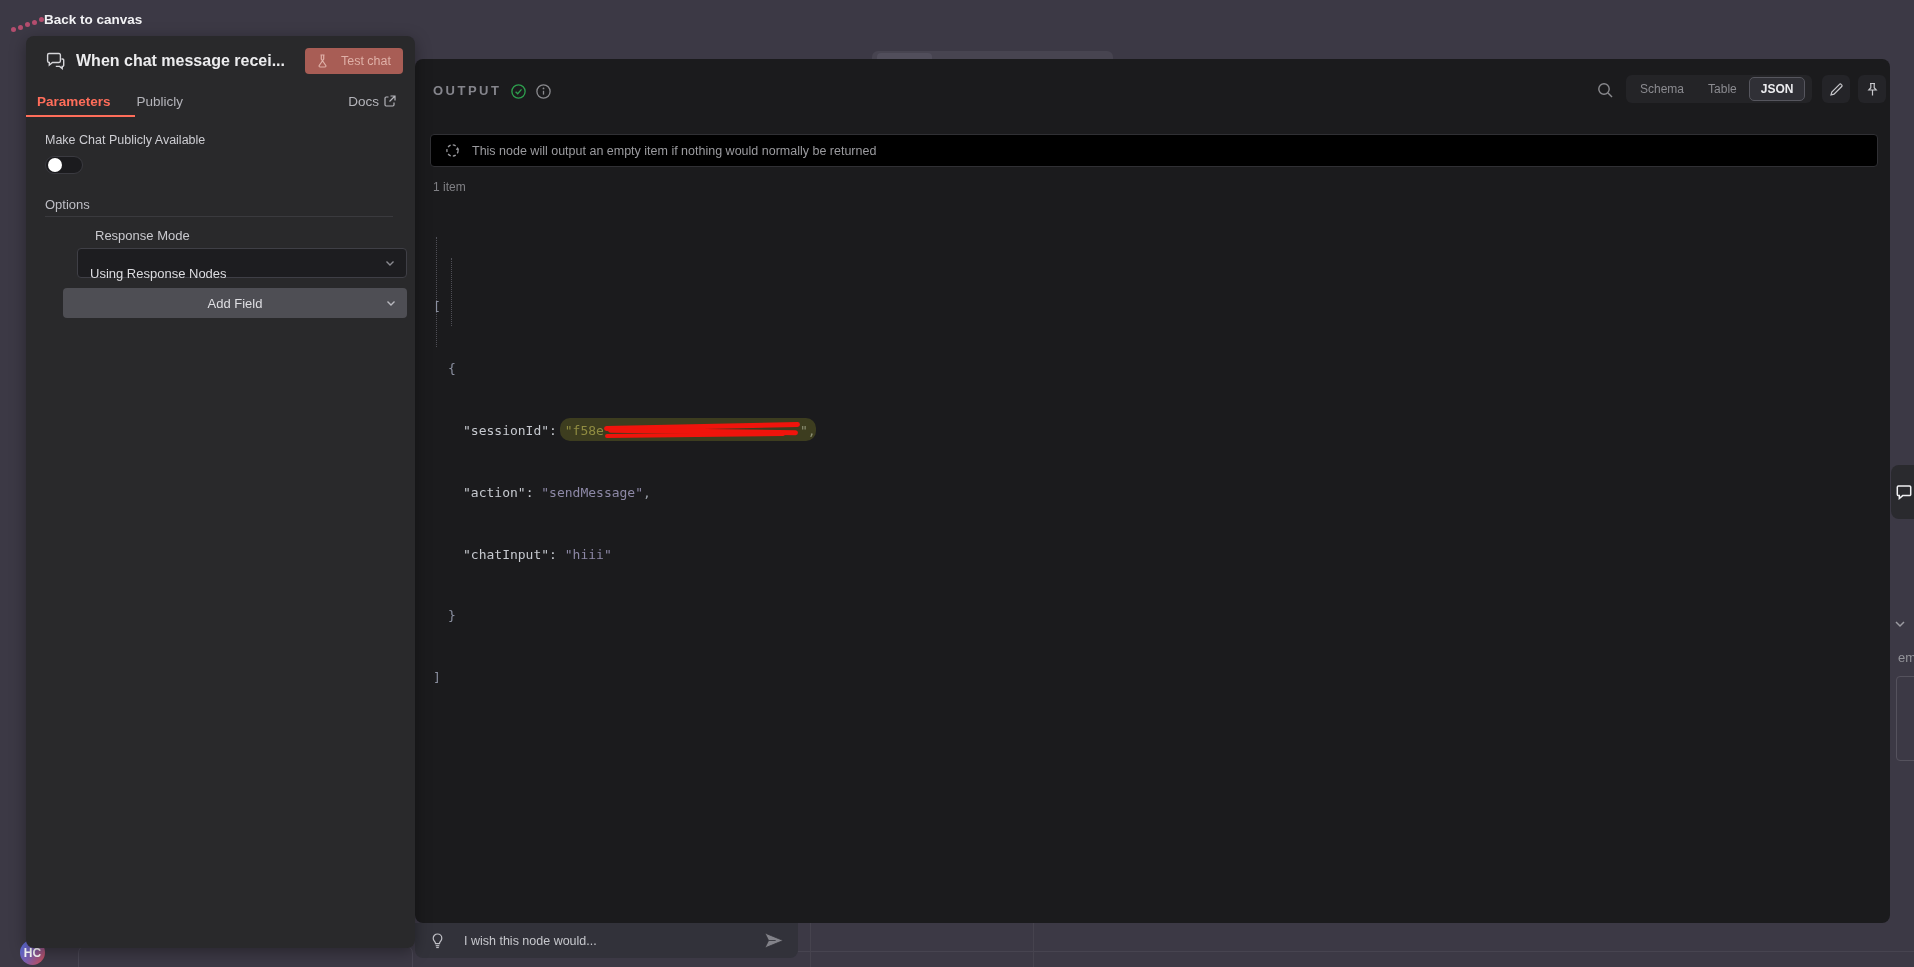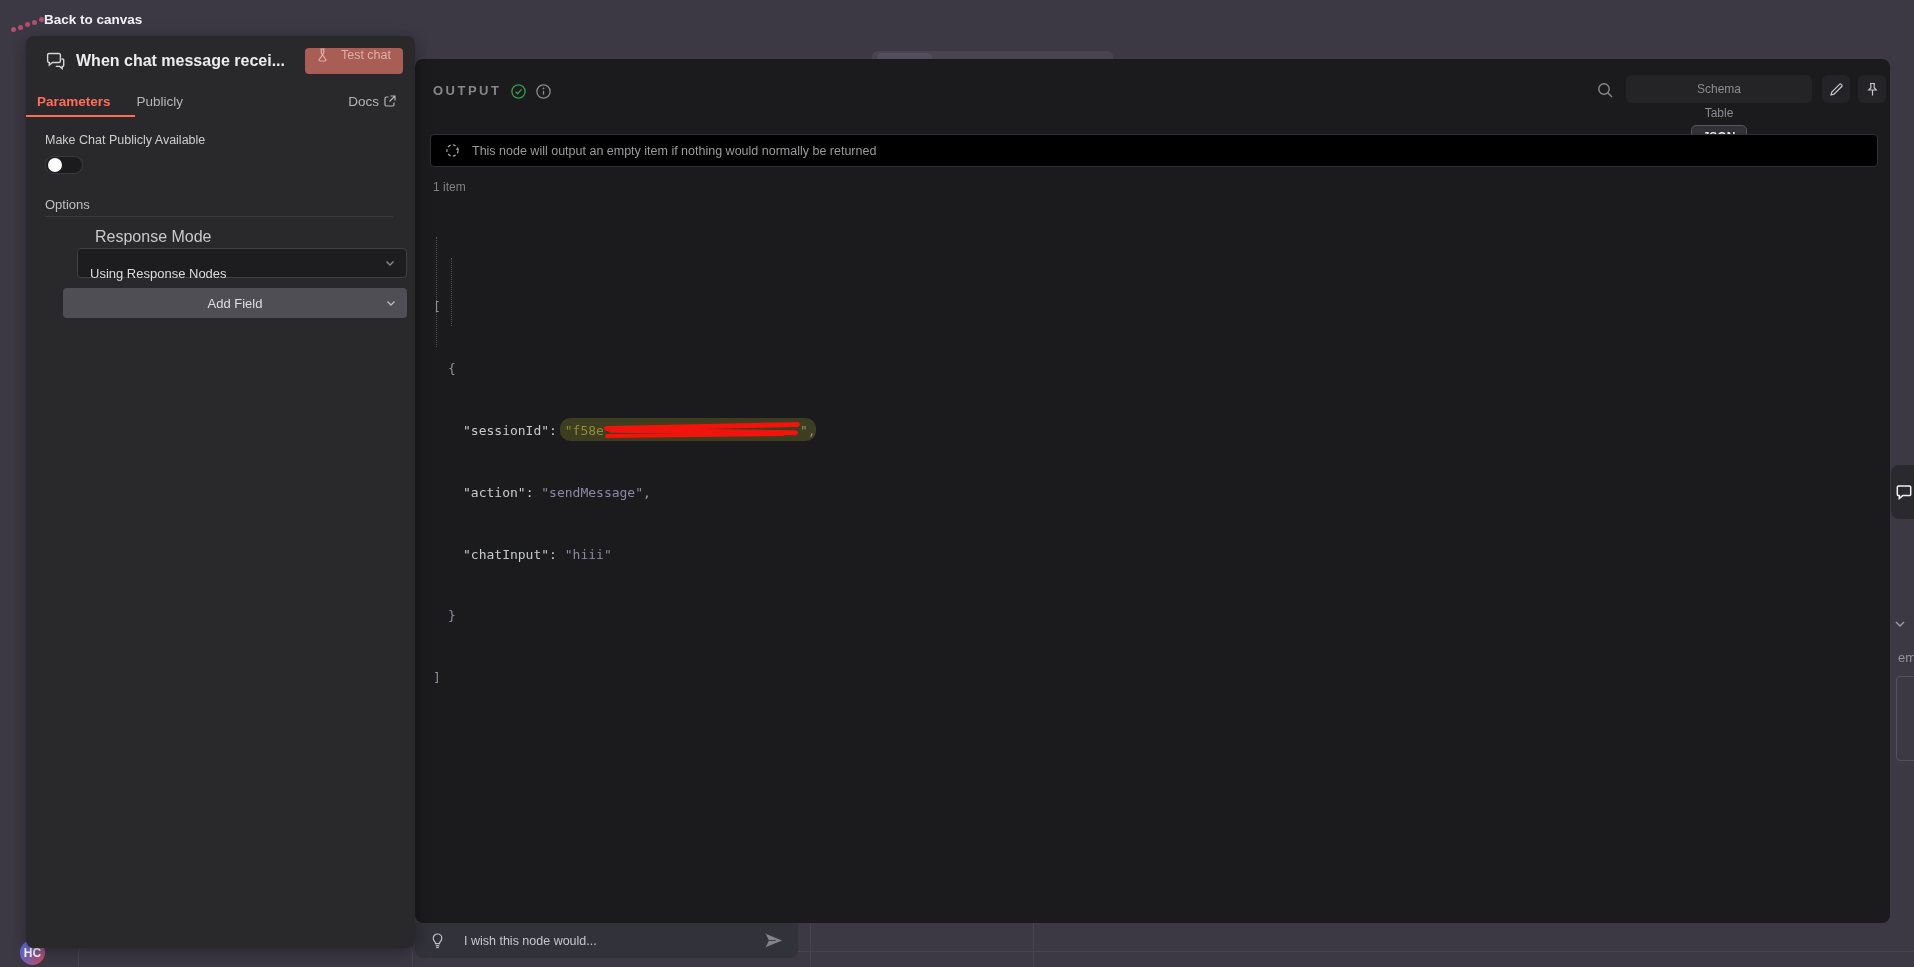--- a/index.html
+++ b/index.html
@@ -23,21 +23,21 @@
             background:linear-gradient(125deg,#5a6bd8 10%,#7b5fae 48%,#c4505f 90%);
             color:#fff; font-size:12px; font-weight:700; display:flex; align-items:center; justify-content:center; z-index:5; cursor:pointer; }
 
   
   .output-panel { position:absolute; left:415px; top:59px; width:1475px; height:864px; background:#1b1b1d; border-radius:8px; z-index:10; }
   .out-title { position:absolute; left:18px; top:24px; font-size:13px; font-weight:700; letter-spacing:2.5px; color:#85858c; }
   .icon-circle { position:absolute; width:15px; height:15px; }
   .out-check { left:96px; top:25px; }
   .out-info  { left:121px; top:25px; cursor:pointer; }
   .out-search { position:absolute; left:1182px; top:23px; width:17px; height:17px; color:#8a8a8e; cursor:pointer; }
-  .seg-ctl { position:absolute; left:1211px; top:16px; width:186px; height:28px; background:#242427; border-radius:6px; display:flex; align-items:center; padding:2px;flex-direction:column; }
+  .seg-ctl { position:absolute; left:1211px; top:16px; width:186px; height:28px; background:#242427; border-radius:6px; display:flex; align-items:center; padding:2px; }
   .seg { flex:0 0 auto; padding:4px 11px; font-size:12px; color:#8b8b90; border-radius:5px; cursor:pointer; border:1px solid transparent; }
   .seg.active { background:#303036; border-color:#56565e; color:#ececef; font-weight:600; }
   .icon-btn { position:absolute; top:16px; width:28px; height:28px; background:#242428; border-radius:6px; display:flex; align-items:center; justify-content:center; color:#c8c8cc; cursor:pointer; }
   .btn-pencil { left:1407px; }
   .btn-pin { left:1443px; }
 
   .banner { position:absolute; left:15px; top:75px; width:1448px; height:33px; border:1px solid #303034; background:#000000; border-radius:4px; display:flex; align-items:center; padding:0 14px; gap:12px; }
   .banner-text { font-size:12.5px; color:#9b9b9f; }
   .items-count { position:absolute; left:18px; top:121px; font-size:12px; color:#808085; }
 
@@ -62,32 +62,32 @@
 
   .chat-bar { position:absolute; left:415px; top:923px; width:383px; height:35px; background:#32323a; border-radius:0 0 8px 8px; display:flex; align-items:center; padding:0 14px 0 16px; gap:20px; z-index:11; }
   .chat-bar svg { flex:0 0 auto; }
   .chat-input { flex:1; background:transparent; border:none; outline:none; font-family:"Liberation Sans",sans-serif; font-size:12.5px; color:#e4e4e8; }
   .chat-input::placeholder { color:#c6c7cc; opacity:1; }
 
   
   .left-panel { position:absolute; left:26px; top:36px; width:389px; height:912px; background:#29292b; border-radius:8px; z-index:20; box-shadow:0 4px 16px rgba(0,0,0,.35); }
   .lp-header { position:absolute; left:0; top:0; width:100%; height:49px; display:flex; align-items:center; padding:0 12px 0 19px; gap:9px; }
   .lp-title { flex:1; font-size:16px; font-weight:600; color:#ececee; white-space:nowrap; overflow:hidden; text-overflow:ellipsis; }
-  .test-chat { flex:0 0 auto; background:#a85d55; color:#dfb0a7; border:none; border-radius:4px; height:26px; padding:0 12px; font-size:12.5px; display:flex; align-items:flex-start; gap:13px; cursor:pointer; }
+  .test-chat { flex:0 0 auto; background:#a85d55; color:#dfb0a7; border:none; border-radius:4px; height:26px; padding:0 12px; font-size:12.5px; display:flex; align-items:center; gap:13px; cursor:pointer; }
   .lp-tabs { position:absolute; left:0; top:49px; width:100%; height:32px; display:flex; align-items:center; padding:0 19px 0 11px; gap:26px; }
   .tab { font-size:13.5px; color:#b4b4ba; cursor:pointer; }
   .tab.active { color:#ff6d5a; font-weight:600; }
   .tab-underline { position:absolute; left:0; top:79px; width:109px; height:2px; background:#ff6d5a; }
   .docs-link { margin-left:auto; font-size:13.5px; color:#b4b4ba; display:flex; align-items:center; gap:5px; cursor:pointer; }
   .lp-label { position:absolute; left:19px; font-size:12.5px; color:#cdcdd2; }
   .toggle { position:absolute; left:19px; top:120px; width:38px; height:18px; background:#1b1b1e; border:1px solid #3a3a40; border-radius:10px; cursor:pointer; }
   .toggle .knob { position:absolute; left:2px; top:1px; width:14px; height:14px; background:#fff; border-radius:50%; }
   .options-heading { position:absolute; left:19px; top:161px; font-size:13px; color:#bfbfc6; }
   .options-divider { position:absolute; left:19px; top:180px; width:348px; height:1px; background:#3a3a3e; }
-  .rm-label { position:absolute; left:69px; top:192px; font-size:16px; color:#c9c9ce; }
+  .rm-label { position:absolute; left:69px; top:192px; font-size:13px; color:#c9c9ce; }
   .dropdown { position:absolute; left:51px; top:212px; width:330px; height:30px; background:#1d1d20; border:1px solid #3f3f46; border-radius:4px; display:flex; align-items:center; padding:0 10px 0 12px; cursor:pointer; }
   .dropdown .dd-value { flex:1; font-size:13px; color:#dcdce0;margin-top:20px; }
   .add-field { position:absolute; left:37px; top:252px; width:344px; height:30px; background:#4e4e54; border:none; border-radius:4px; font-size:13px; color:#dfdfe3; cursor:pointer; }
   .add-field .af-chev { position:absolute; right:10px; top:9px; color:#b9b9bf; }
 
   
   .chat-tab { position:absolute; left:1891px; top:465px; width:23px; height:54px; background:#2a2a2e; border-radius:8px 0 0 8px; z-index:15; display:flex; align-items:center; cursor:pointer; padding-left:5px; }
 
   svg { display:block; }
 </style>

